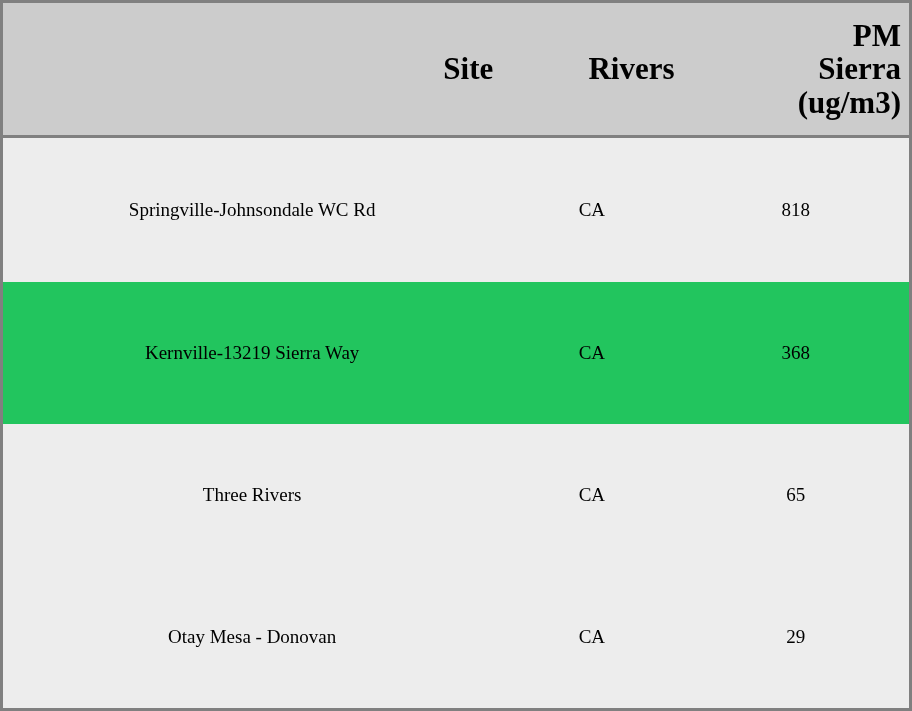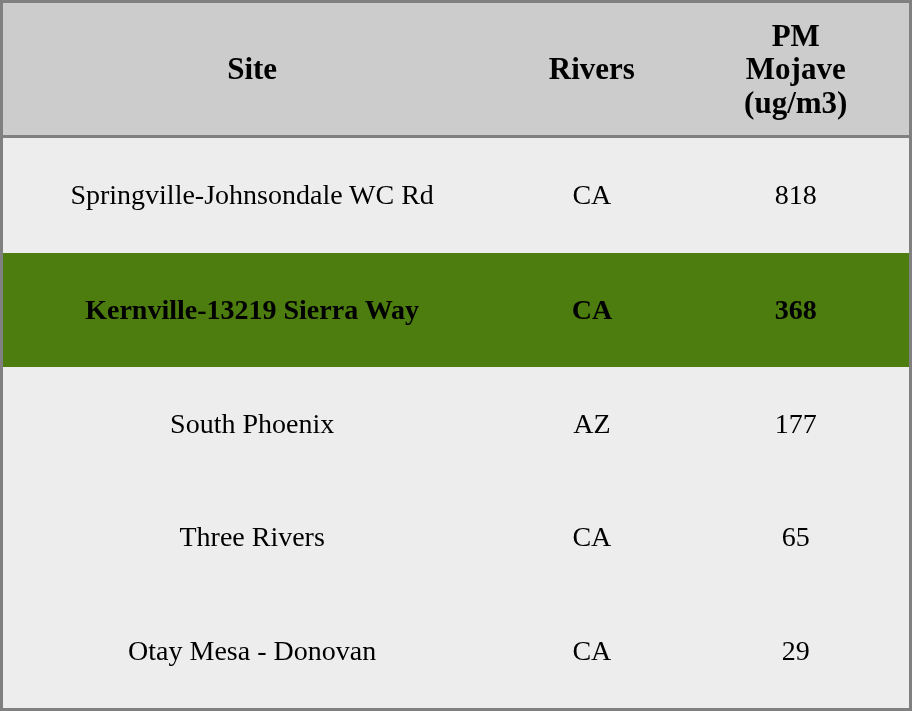--- a/index.html
+++ b/index.html
@@ -31,44 +31,44 @@
   col.col-value  { width: 25%; }
 
   thead tr {
     background: #cccccc;
   }
   thead th {
     font-family: "Liberation Serif", serif;
     font-weight: bold;
     font-size: 31px;
     color: #000000;
-    text-align: center;
+    text-align: right;
     vertical-align: middle;
     padding: 6px 8px;
     border-bottom: 3px solid #808080;
     line-height: 1.07;
     height: 120px;
   }
   thead th .hdr-line {
     display: block;
   }
   tbody td {
     font-family: "Liberation Serif", serif;
-    font-size: 28px;
+    font-size: 19px;
     color: #000000;
     text-align: center;
     vertical-align: middle;
     padding: 4px 6px;
     height: 58px;
     white-space: nowrap;
     overflow: hidden;
     text-overflow: ellipsis;
   }
   tbody tr.row-odd  { background: #ededed; }
-  tbody tr.row-even { background: #4d7c0f; font-weight: bold; }
+  tbody tr.row-even { background: #22c55e; }
 </style>
 </head>
 <body>
 
 <div class="table-frame">
   <table class="data-table">
     <colgroup>
       <col class="col-site">
       <col class="col-state">
       <col class="col-value">
@@ -76,40 +76,35 @@
     <thead>
       <tr>
         <th>
           <span class="hdr-line">Site</span>
         </th>
         <th>
           <span class="hdr-line">Rivers</span>
         </th>
         <th>
           <span class="hdr-line">PM</span>
-          <span class="hdr-line">Mojave</span>
+          <span class="hdr-line">Sierra</span>
           <span class="hdr-line">(ug/m3)</span>
         </th>
       </tr>
     </thead>
     <tbody>
       <tr class="row-odd">
         <td>Springville-Johnsondale WC Rd</td>
         <td>CA</td>
         <td>818</td>
       </tr>
       <tr class="row-even">
         <td>Kernville-13219 Sierra Way</td>
         <td>CA</td>
         <td>368</td>
-      </tr>
-      <tr class="row-odd">
-        <td>South Phoenix</td>
-        <td>AZ</td>
-        <td>177</td>
       </tr>
       <tr class="row-odd">
         <td>Three Rivers</td>
         <td>CA</td>
         <td>65</td>
       </tr>
       <tr class="row-odd">
         <td>Otay Mesa - Donovan</td>
         <td>CA</td>
         <td>29</td>

